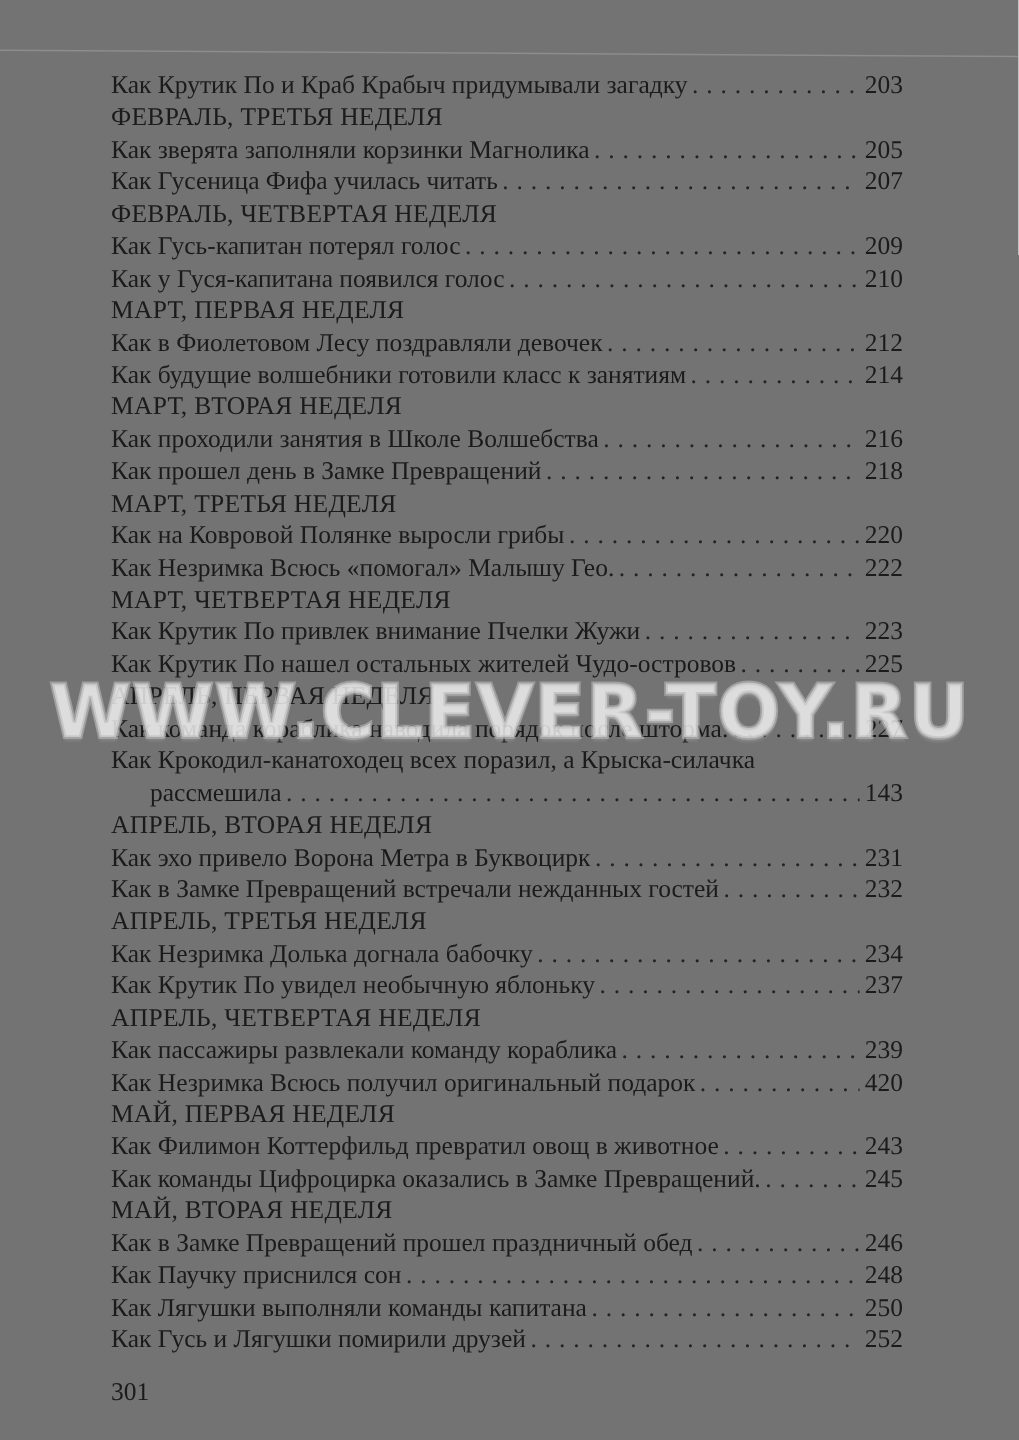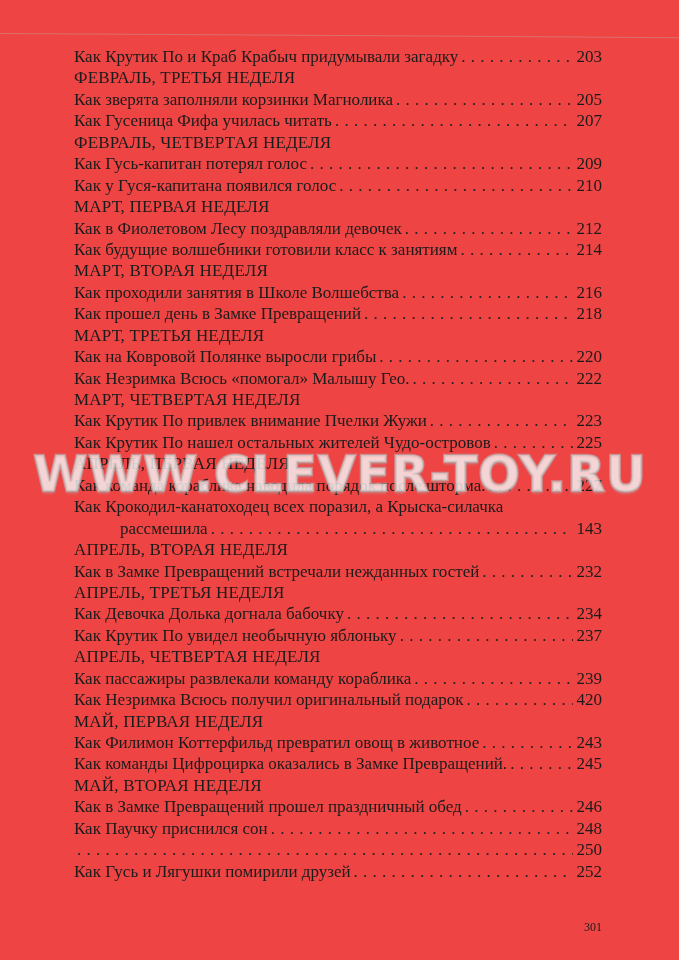--- a/index.html
+++ b/index.html
@@ -4,21 +4,21 @@
 <style>
   html, body {
     margin: 0;
     padding: 0;
     background: #ffffff;
   }
   .page {
     position: relative;
     width: 679px;
     height: 960px;
-    background: #ef4444;
+    background: #737373;
     overflow: hidden;
     font-family: "Liberation Serif", "DejaVu Serif", serif;
     color: #1b1b1b;
   }
   
   .scan-line {
     position: absolute;
     top: 33px;
     left: 0;
     width: 700px;
@@ -62,21 +62,21 @@
   .leader::after {
     content: ". . . . . . . . . . . . . . . . . . . . . . . . . . . . . . . . . . . . . . . . . . . . . . . . . . . . . . . . . . . . . . . . . . . . . . . . . . . .";
     letter-spacing: 0.5px;
   }
   .pg {
     flex: 0 0 auto;
     padding-left: 4px;
     text-align: right;
   }
   .cont {
-    margin-left: 46px;
+    margin-left: 26px;
   }
   .watermark {
     position: absolute;
     top: 446px;
     left: -6px;
     width: 692px;
     text-align: center;
     font-family: "DejaVu Sans", sans-serif;
     font-weight: bold;
     font-size: 49px;
@@ -85,22 +85,21 @@
     -webkit-text-stroke: 2.5px rgba(186,186,186,0.6);
     text-shadow: 0 3px 2px rgba(170,170,170,0.35);
     z-index: 2;
     pointer-events: none;
   }
   .folio {
     position: absolute;
     top: 917px;
     left: 74px;
     width: 528px;
-    text-align: right;
-    font-size: 12px;
+    font-size: 17px;
     line-height: 21.45px;
     z-index: 1;
   }
 </style>
 </head>
 <body>
 
 <div class="page">
   <div class="scan-line"></div>
   <div class="toc">
@@ -182,27 +181,32 @@
         <span class="pg">227</span>
       </div>
       <div class="line"><span class="t">Как Крокодил-канатоходец всех поразил, а Крыска-силачка</span></div>
       <div class="line row cont">
         <span class="t">рассмешила</span>
         <span class="leader"></span>
         <span class="pg">143</span>
       </div>
       <div class="line heading">АПРЕЛЬ, ВТОРАЯ НЕДЕЛЯ</div>
       <div class="line row">
+        <span class="t">Как эхо привело Ворона Метра в Буквоцирк</span>
+        <span class="leader"></span>
+        <span class="pg">231</span>
+      </div>
+      <div class="line row">
         <span class="t">Как в Замке Превращений встречали нежданных гостей</span>
         <span class="leader"></span>
         <span class="pg">232</span>
       </div>
       <div class="line heading">АПРЕЛЬ, ТРЕТЬЯ НЕДЕЛЯ</div>
       <div class="line row">
-        <span class="t">Как Девочка Долька догнала бабочку</span>
+        <span class="t">Как Незримка Долька догнала бабочку</span>
         <span class="leader"></span>
         <span class="pg">234</span>
       </div>
       <div class="line row">
         <span class="t">Как Крутик По увидел необычную яблоньку</span>
         <span class="leader"></span>
         <span class="pg">237</span>
       </div>
       <div class="line heading">АПРЕЛЬ, ЧЕТВЕРТАЯ НЕДЕЛЯ</div>
       <div class="line row">
@@ -231,20 +235,21 @@
         <span class="t">Как в Замке Превращений прошел праздничный обед</span>
         <span class="leader"></span>
         <span class="pg">246</span>
       </div>
       <div class="line row">
         <span class="t">Как Паучку приснился сон</span>
         <span class="leader"></span>
         <span class="pg">248</span>
       </div>
       <div class="line row">
+        <span class="t">Как Лягушки выполняли команды капитана</span>
         <span class="leader"></span>
         <span class="pg">250</span>
       </div>
       <div class="line row">
         <span class="t">Как Гусь и Лягушки помирили друзей</span>
         <span class="leader"></span>
         <span class="pg">252</span>
       </div>
     </div>
   <div class="watermark">WWW.CLEVER-TOY.RU</div>

